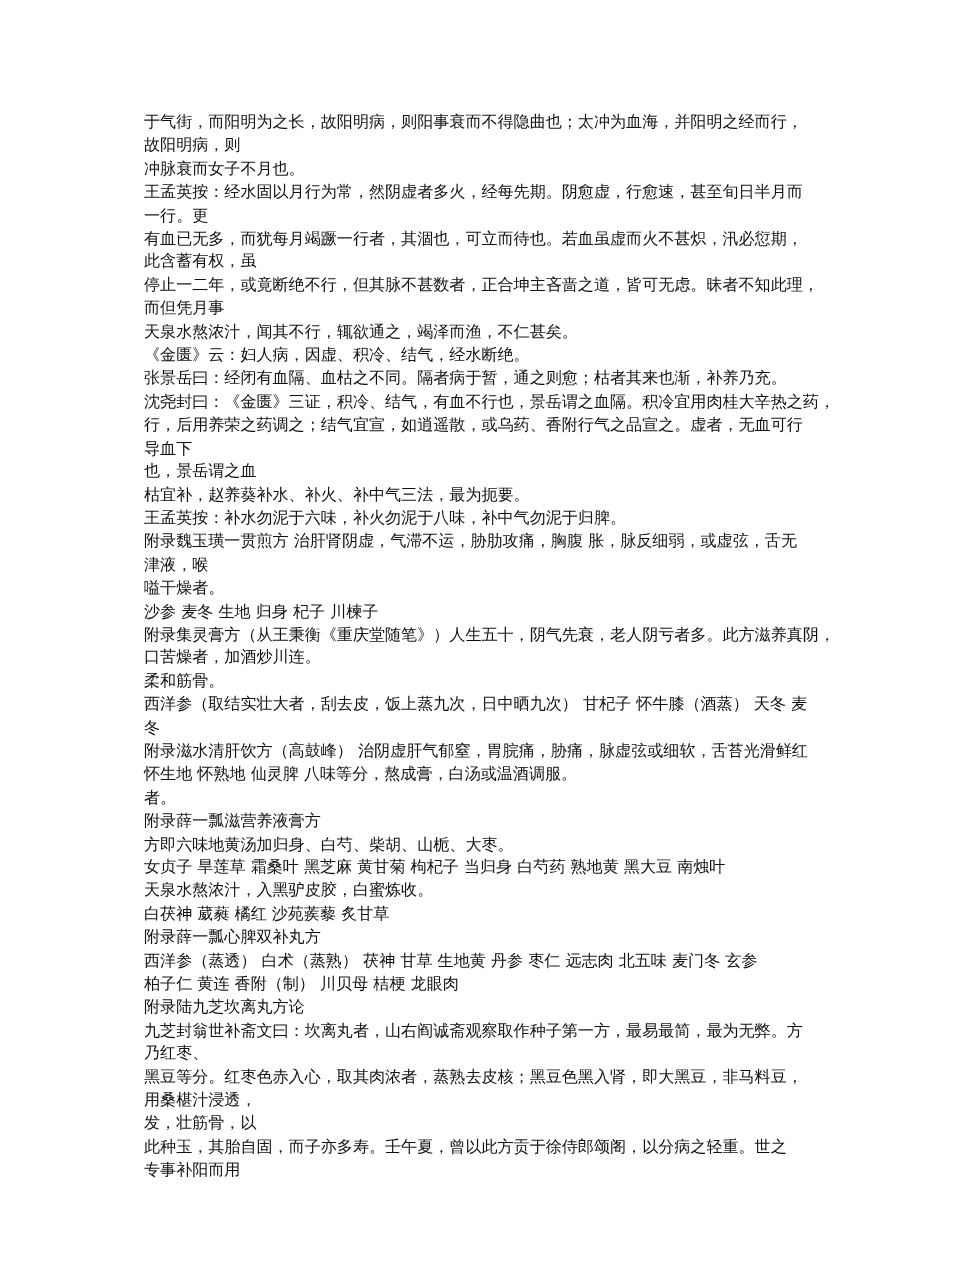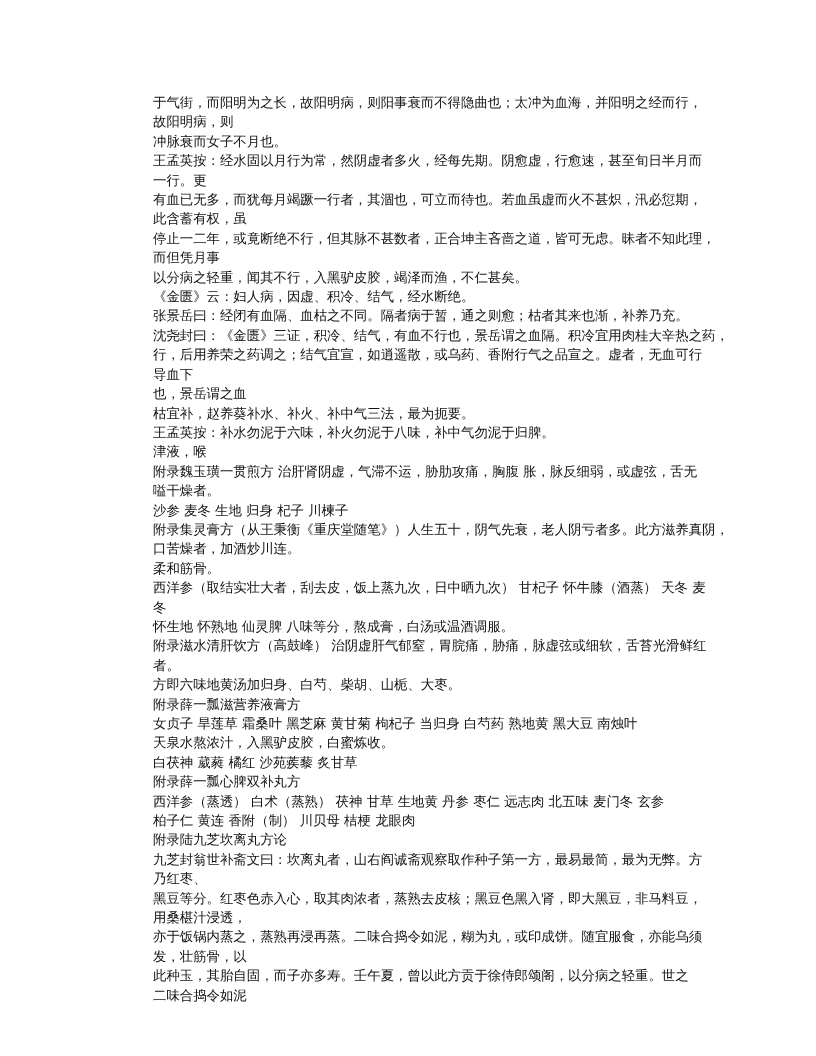--- a/index.html
+++ b/index.html
@@ -7,66 +7,65 @@
   .page {
     position: absolute;
     left: 120px;
     top: 93px;
     width: 580px;
     font-family: "DejaVu Sans", "Liberation Sans", sans-serif;
     font-size: 13.4px;
     line-height: 19.4px;
     color: #111111;
   }
-  .line { display: block; white-space: nowrap; margin-left: 33px; }
+  .line { display: block; white-space: nowrap; }
 </style>
 </head>
 <body>
 
 <div class="page">
   <span class="line">于气街，而阳明为之长，故阳明病，则阳事衰而不得隐曲也；太冲为血海，并阳明之经而行，</span>
   <span class="line">故阳明病，则</span>
   <span class="line">冲脉衰而女子不月也。</span>
   <span class="line">王孟英按：经水固以月行为常，然阴虚者多火，经每先期。阴愈虚，行愈速，甚至旬日半月而</span>
   <span class="line">一行。更</span>
   <span class="line">有血已无多，而犹每月竭蹶一行者，其涸也，可立而待也。若血虽虚而火不甚炽，汛必愆期，</span>
   <span class="line">此含蓄有权，虽</span>
   <span class="line">停止一二年，或竟断绝不行，但其脉不甚数者，正合坤主吝啬之道，皆可无虑。昧者不知此理，</span>
   <span class="line">而但凭月事</span>
-  <span class="line">以分病之轻重，闻其不行，入黑驴皮胶，竭泽而渔，不仁甚矣。</span>
+  <span class="line">天泉水熬浓汁，闻其不行，辄欲通之，竭泽而渔，不仁甚矣。</span>
   <span class="line">《金匮》云：妇人病，因虚、积冷、结气，经水断绝。</span>
   <span class="line">张景岳曰：经闭有血隔、血枯之不同。隔者病于暂，通之则愈；枯者其来也渐，补养乃充。</span>
   <span class="line">沈尧封曰：《金匮》三证，积冷、结气，有血不行也，景岳谓之血隔。积冷宜用肉桂大辛热之药，</span>
   <span class="line">行，后用养荣之药调之；结气宜宣，如逍遥散，或乌药、香附行气之品宣之。虚者，无血可行</span>
   <span class="line">导血下</span>
   <span class="line">也，景岳谓之血</span>
   <span class="line">枯宜补，赵养葵补水、补火、补中气三法，最为扼要。</span>
   <span class="line">王孟英按：补水勿泥于六味，补火勿泥于八味，补中气勿泥于归脾。</span>
+  <span class="line">附录魏玉璜一贯煎方 治肝肾阴虚，气滞不运，胁肋攻痛，胸腹 胀，脉反细弱，或虚弦，舌无</span>
   <span class="line">津液，喉</span>
-  <span class="line">附录魏玉璜一贯煎方 治肝肾阴虚，气滞不运，胁肋攻痛，胸腹 胀，脉反细弱，或虚弦，舌无</span>
   <span class="line">嗌干燥者。</span>
   <span class="line">沙参 麦冬 生地 归身 杞子 川楝子</span>
   <span class="line">附录集灵膏方（从王秉衡《重庆堂随笔》）人生五十，阴气先衰，老人阴亏者多。此方滋养真阴，</span>
   <span class="line">口苦燥者，加酒炒川连。</span>
   <span class="line">柔和筋骨。</span>
   <span class="line">西洋参（取结实壮大者，刮去皮，饭上蒸九次，日中晒九次） 甘杞子 怀牛膝（酒蒸） 天冬 麦</span>
   <span class="line">冬</span>
+  <span class="line">附录滋水清肝饮方（高鼓峰） 治阴虚肝气郁窒，胃脘痛，胁痛，脉虚弦或细软，舌苔光滑鲜红</span>
   <span class="line">怀生地 怀熟地 仙灵脾 八味等分，熬成膏，白汤或温酒调服。</span>
-  <span class="line">附录滋水清肝饮方（高鼓峰） 治阴虚肝气郁窒，胃脘痛，胁痛，脉虚弦或细软，舌苔光滑鲜红</span>
   <span class="line">者。</span>
+  <span class="line">附录薛一瓢滋营养液膏方</span>
   <span class="line">方即六味地黄汤加归身、白芍、柴胡、山栀、大枣。</span>
-  <span class="line">附录薛一瓢滋营养液膏方</span>
   <span class="line">女贞子 旱莲草 霜桑叶 黑芝麻 黄甘菊 枸杞子 当归身 白芍药 熟地黄 黑大豆 南烛叶</span>
   <span class="line">天泉水熬浓汁，入黑驴皮胶，白蜜炼收。</span>
   <span class="line">白茯神 葳蕤 橘红 沙苑蒺藜 炙甘草</span>
   <span class="line">附录薛一瓢心脾双补丸方</span>
   <span class="line">西洋参（蒸透） 白术（蒸熟） 茯神 甘草 生地黄 丹参 枣仁 远志肉 北五味 麦门冬 玄参</span>
   <span class="line">柏子仁 黄连 香附（制） 川贝母 桔梗 龙眼肉</span>
   <span class="line">附录陆九芝坎离丸方论</span>
   <span class="line">九芝封翁世补斋文曰：坎离丸者，山右阎诚斋观察取作种子第一方，最易最简，最为无弊。方</span>
   <span class="line">乃红枣、</span>
   <span class="line">黑豆等分。红枣色赤入心，取其肉浓者，蒸熟去皮核；黑豆色黑入肾，即大黑豆，非马料豆，</span>
   <span class="line">用桑椹汁浸透，</span>
-  <span class="line">亦于饭锅内蒸之，蒸熟再浸再蒸。二味合捣令如泥，糊为丸，或印成饼。随宜服食，亦能乌须</span>
   <span class="line">发，壮筋骨，以</span>
   <span class="line">此种玉，其胎自固，而子亦多寿。壬午夏，曾以此方贡于徐侍郎颂阁，以分病之轻重。世之</span>
-  <span class="line">二味合捣令如泥</span>
+  <span class="line">专事补阳而用</span>
 </div>
 
 </body></html>

